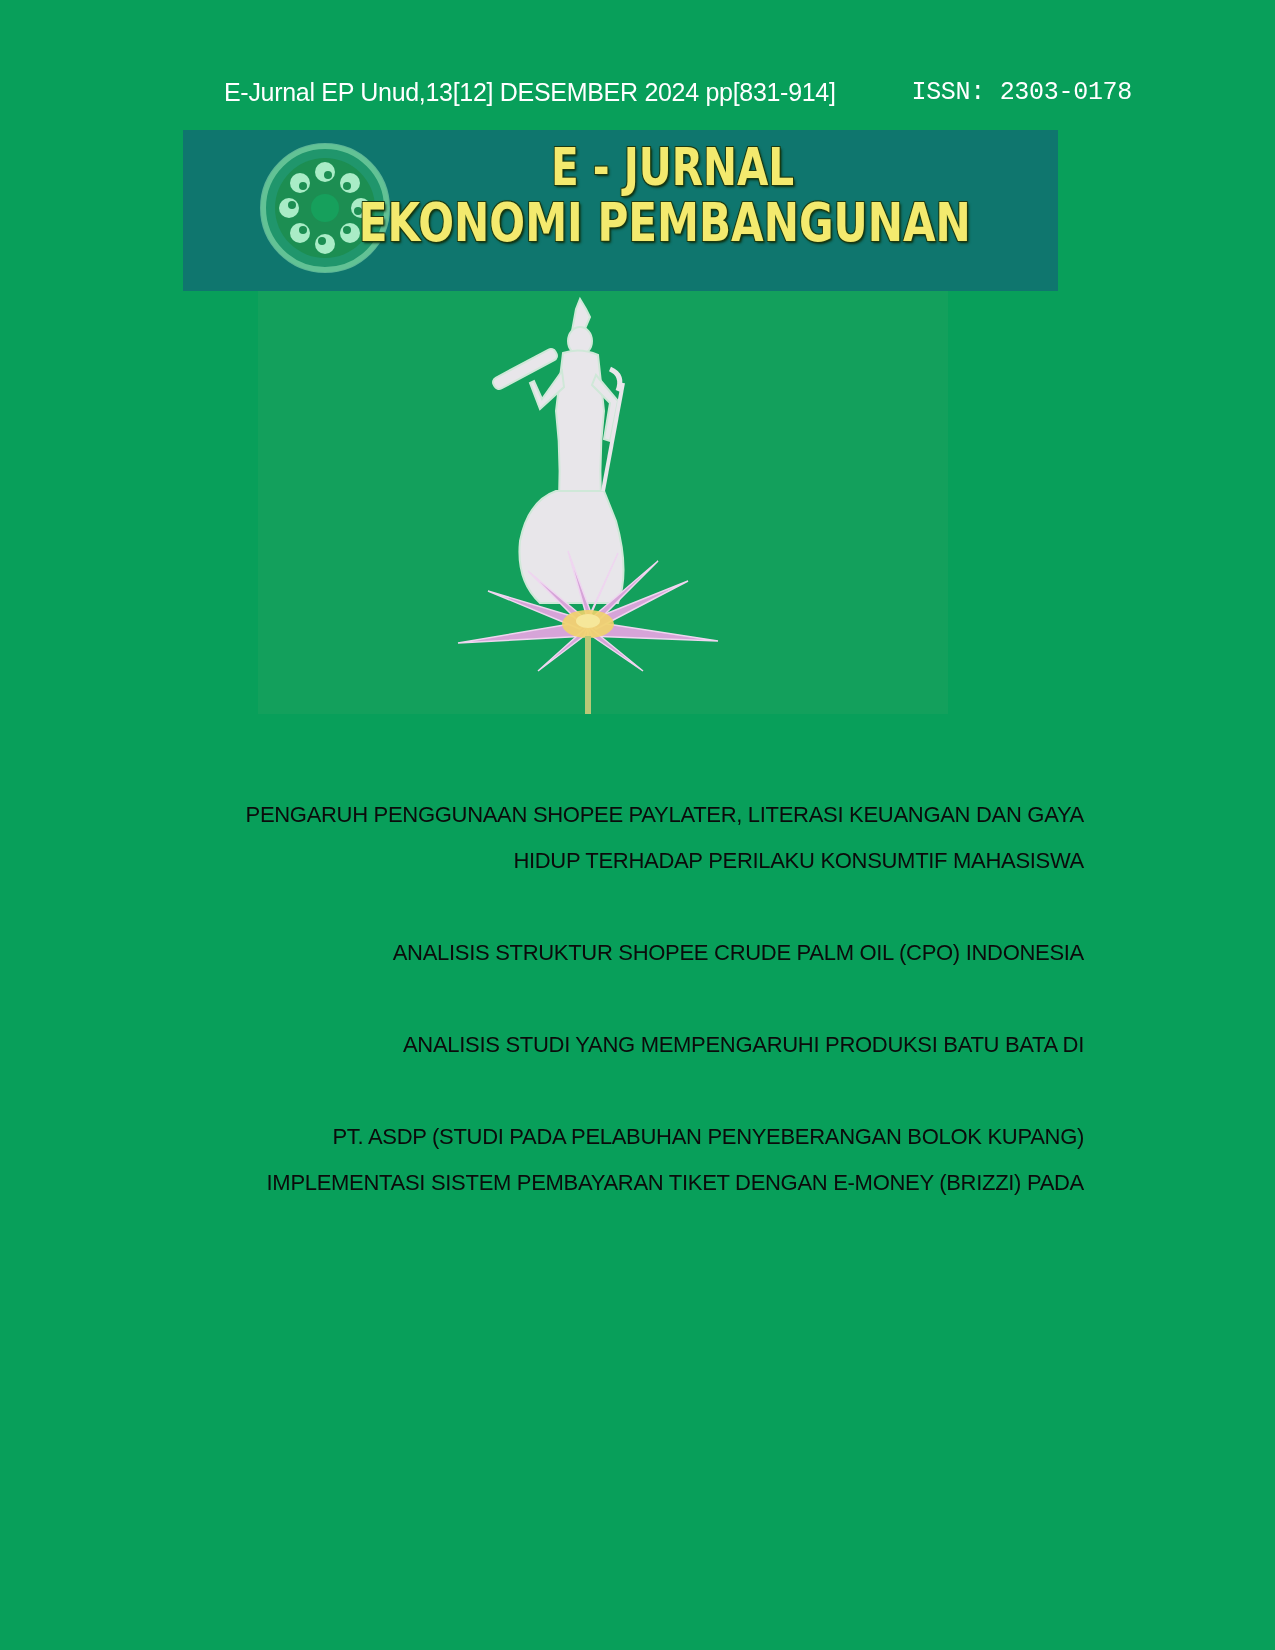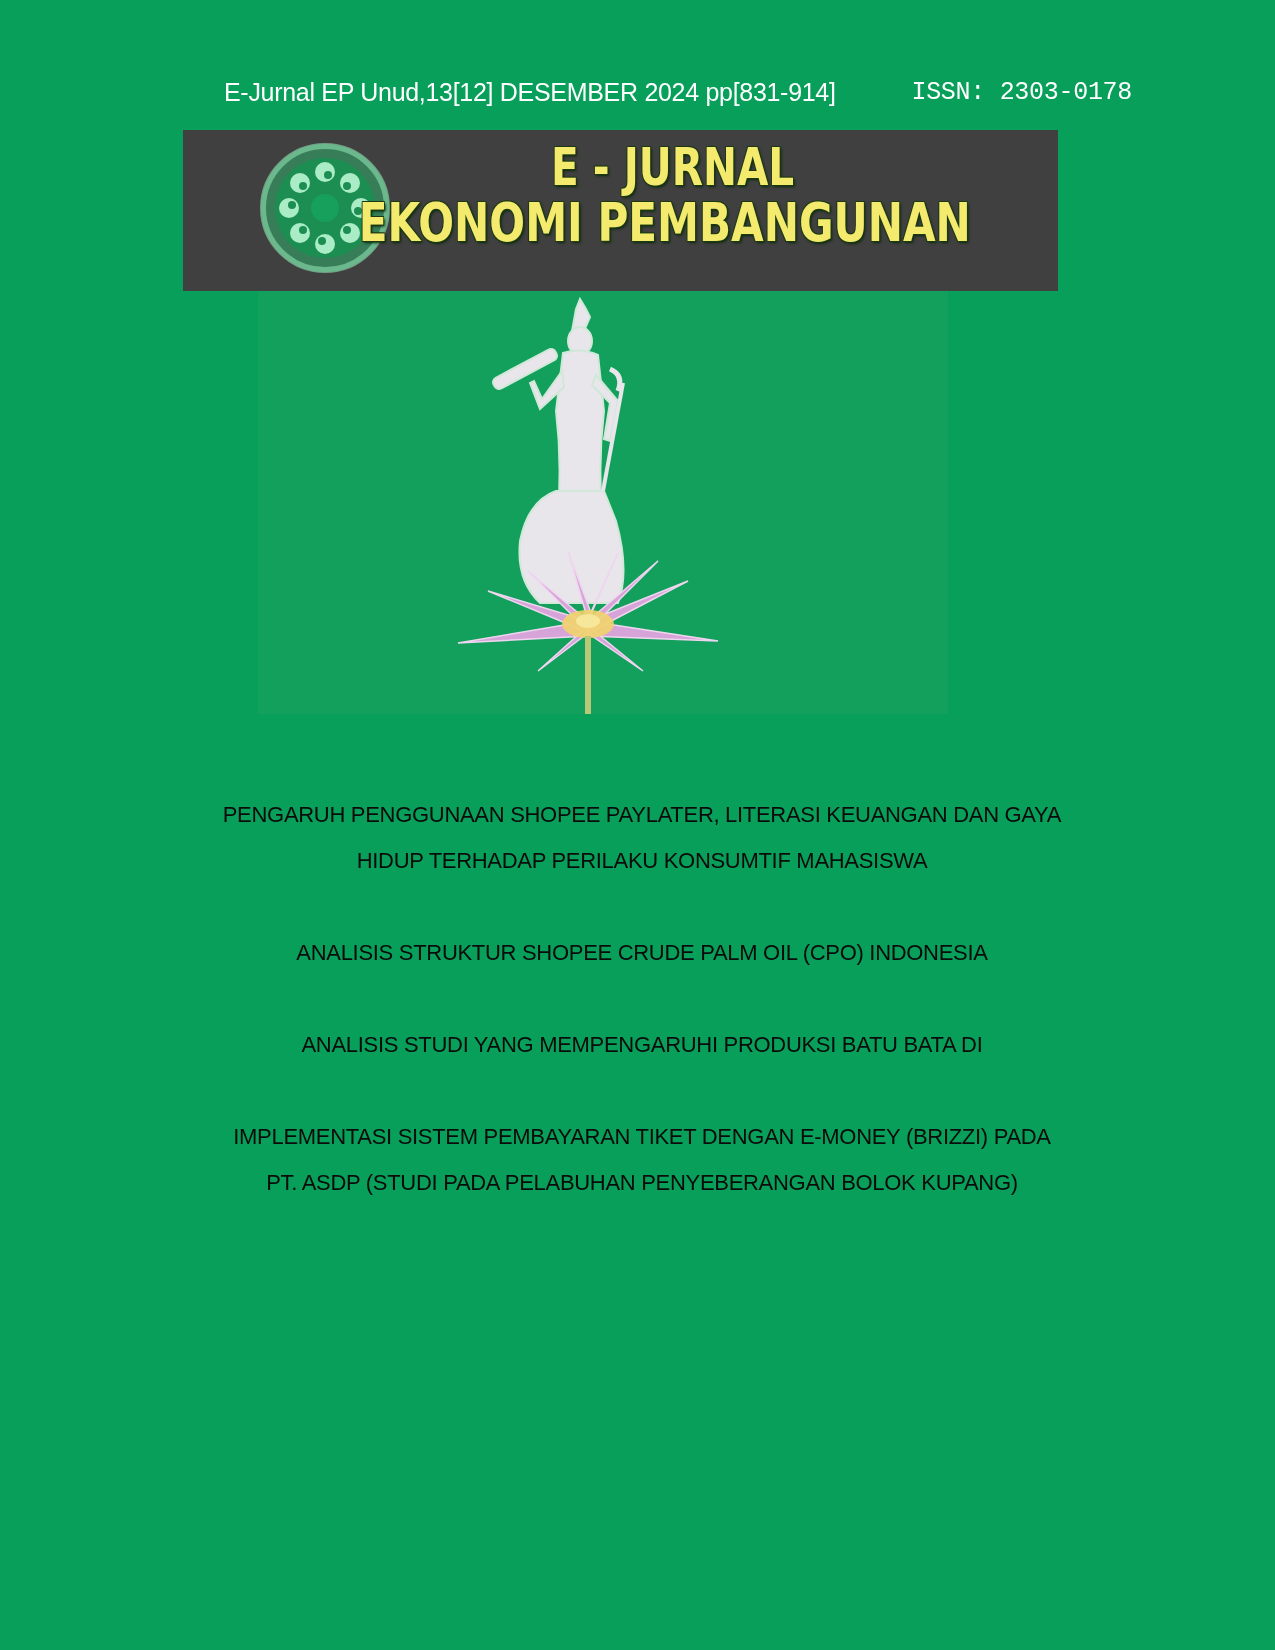--- a/index.html
+++ b/index.html
@@ -9,41 +9,41 @@
   }
   .header {
     position:absolute; top:78px; left:200px; width:908px; height:32px;
     color:#ffffff; font-size:25px; letter-spacing:-0.3px;margin-left:24px;
   }
   .header .left { position:absolute; left:0; top:0; white-space:nowrap; }
   .header .right { position:absolute; right:0; top:0; white-space:nowrap;font-family:Liberation Mono, monospace; }
 
   .banner {
     position:absolute; left:183px; top:130px; width:875px; height:161px;
-    background:#404040;
+    background:#0f766e;
   }
   .emblem { position:absolute; left:72px; top:8px; width:140px; height:140px; }
   .banner-title {
     position:absolute; left:240px; top:10px; width:640px; text-align:center;
     font-family:"DejaVu Sans", sans-serif; font-weight:bold; color:#f3ea6e;
     text-shadow: 0 0 2px #1d3b12, 1px 1px 0 #1d3b12, -1px -1px 0 #1d3b12, 1px -1px 0 #1d3b12, -1px 1px 0 #1d3b12, 2px 2px 3px #0d2a0a;
     transform:scaleX(0.78); transform-origin:left top;
     line-height:1.05;
   }
   .banner-title .l1 { display:block; font-size:52px; padding-left:0; }
   .banner-title .l2 { display:block; font-size:54px; margin-left:-200px; width:1020px; }
 
   .figure {
     position:absolute; left:258px; top:291px; width:690px; height:423px;
     background:#13a05c;
   }
   .figure svg { position:absolute; left:0; top:0; }
 
   .titles {
-    position:absolute; left:200px; top:792px; width:884px; text-align:center;
+    position:absolute; left:200px; top:792px; width:884px; text-align:right;
     color:#0b0b0b; font-size:22px; letter-spacing:-0.3px;
   }
   .article { margin:0 0 46px 0; line-height:46px; }
   .article span { display:block; }
 </style>
 </head>
 <body>
 
 <div class="header">
   <span class="left">E-Jurnal EP Unud,13[12] DESEMBER 2024 pp[831-914]</span>
@@ -127,16 +127,16 @@
     <span>PENGARUH PENGGUNAAN SHOPEE PAYLATER, LITERASI KEUANGAN DAN GAYA</span>
     <span>HIDUP TERHADAP PERILAKU KONSUMTIF MAHASISWA</span>
   </div>
   <div class="article">
     <span>ANALISIS STRUKTUR SHOPEE CRUDE PALM OIL (CPO) INDONESIA</span>
   </div>
   <div class="article">
     <span>ANALISIS STUDI YANG MEMPENGARUHI PRODUKSI BATU BATA DI</span>
   </div>
   <div class="article">
+    <span>PT. ASDP (STUDI PADA PELABUHAN PENYEBERANGAN BOLOK KUPANG)</span>
     <span>IMPLEMENTASI SISTEM PEMBAYARAN TIKET DENGAN E-MONEY (BRIZZI) PADA</span>
-    <span>PT. ASDP (STUDI PADA PELABUHAN PENYEBERANGAN BOLOK KUPANG)</span>
   </div>
 </div>
 
 </body></html>

